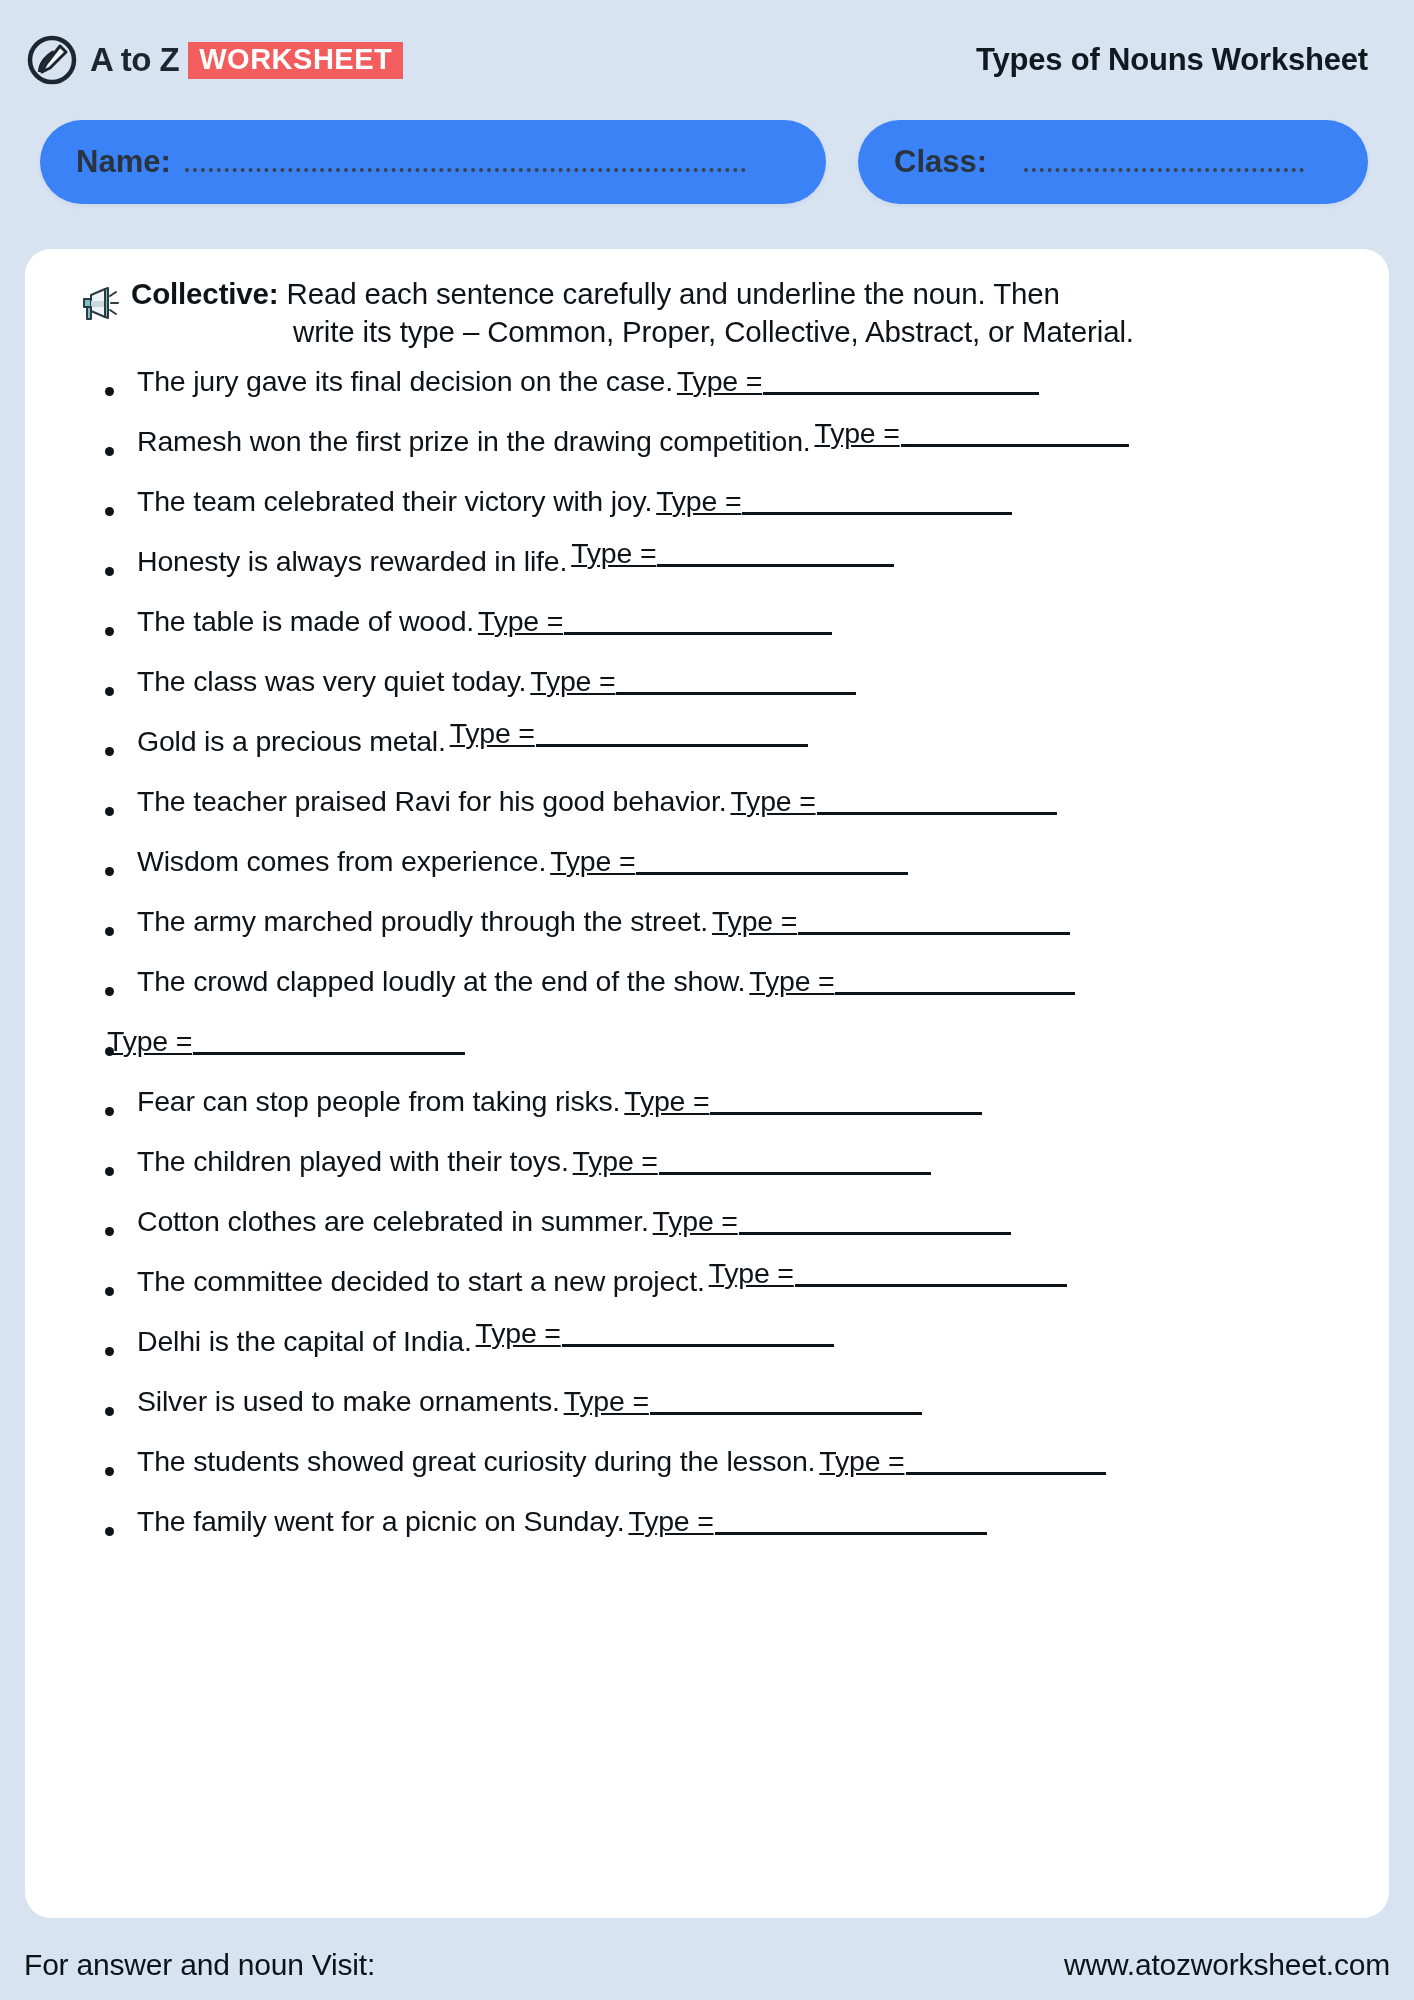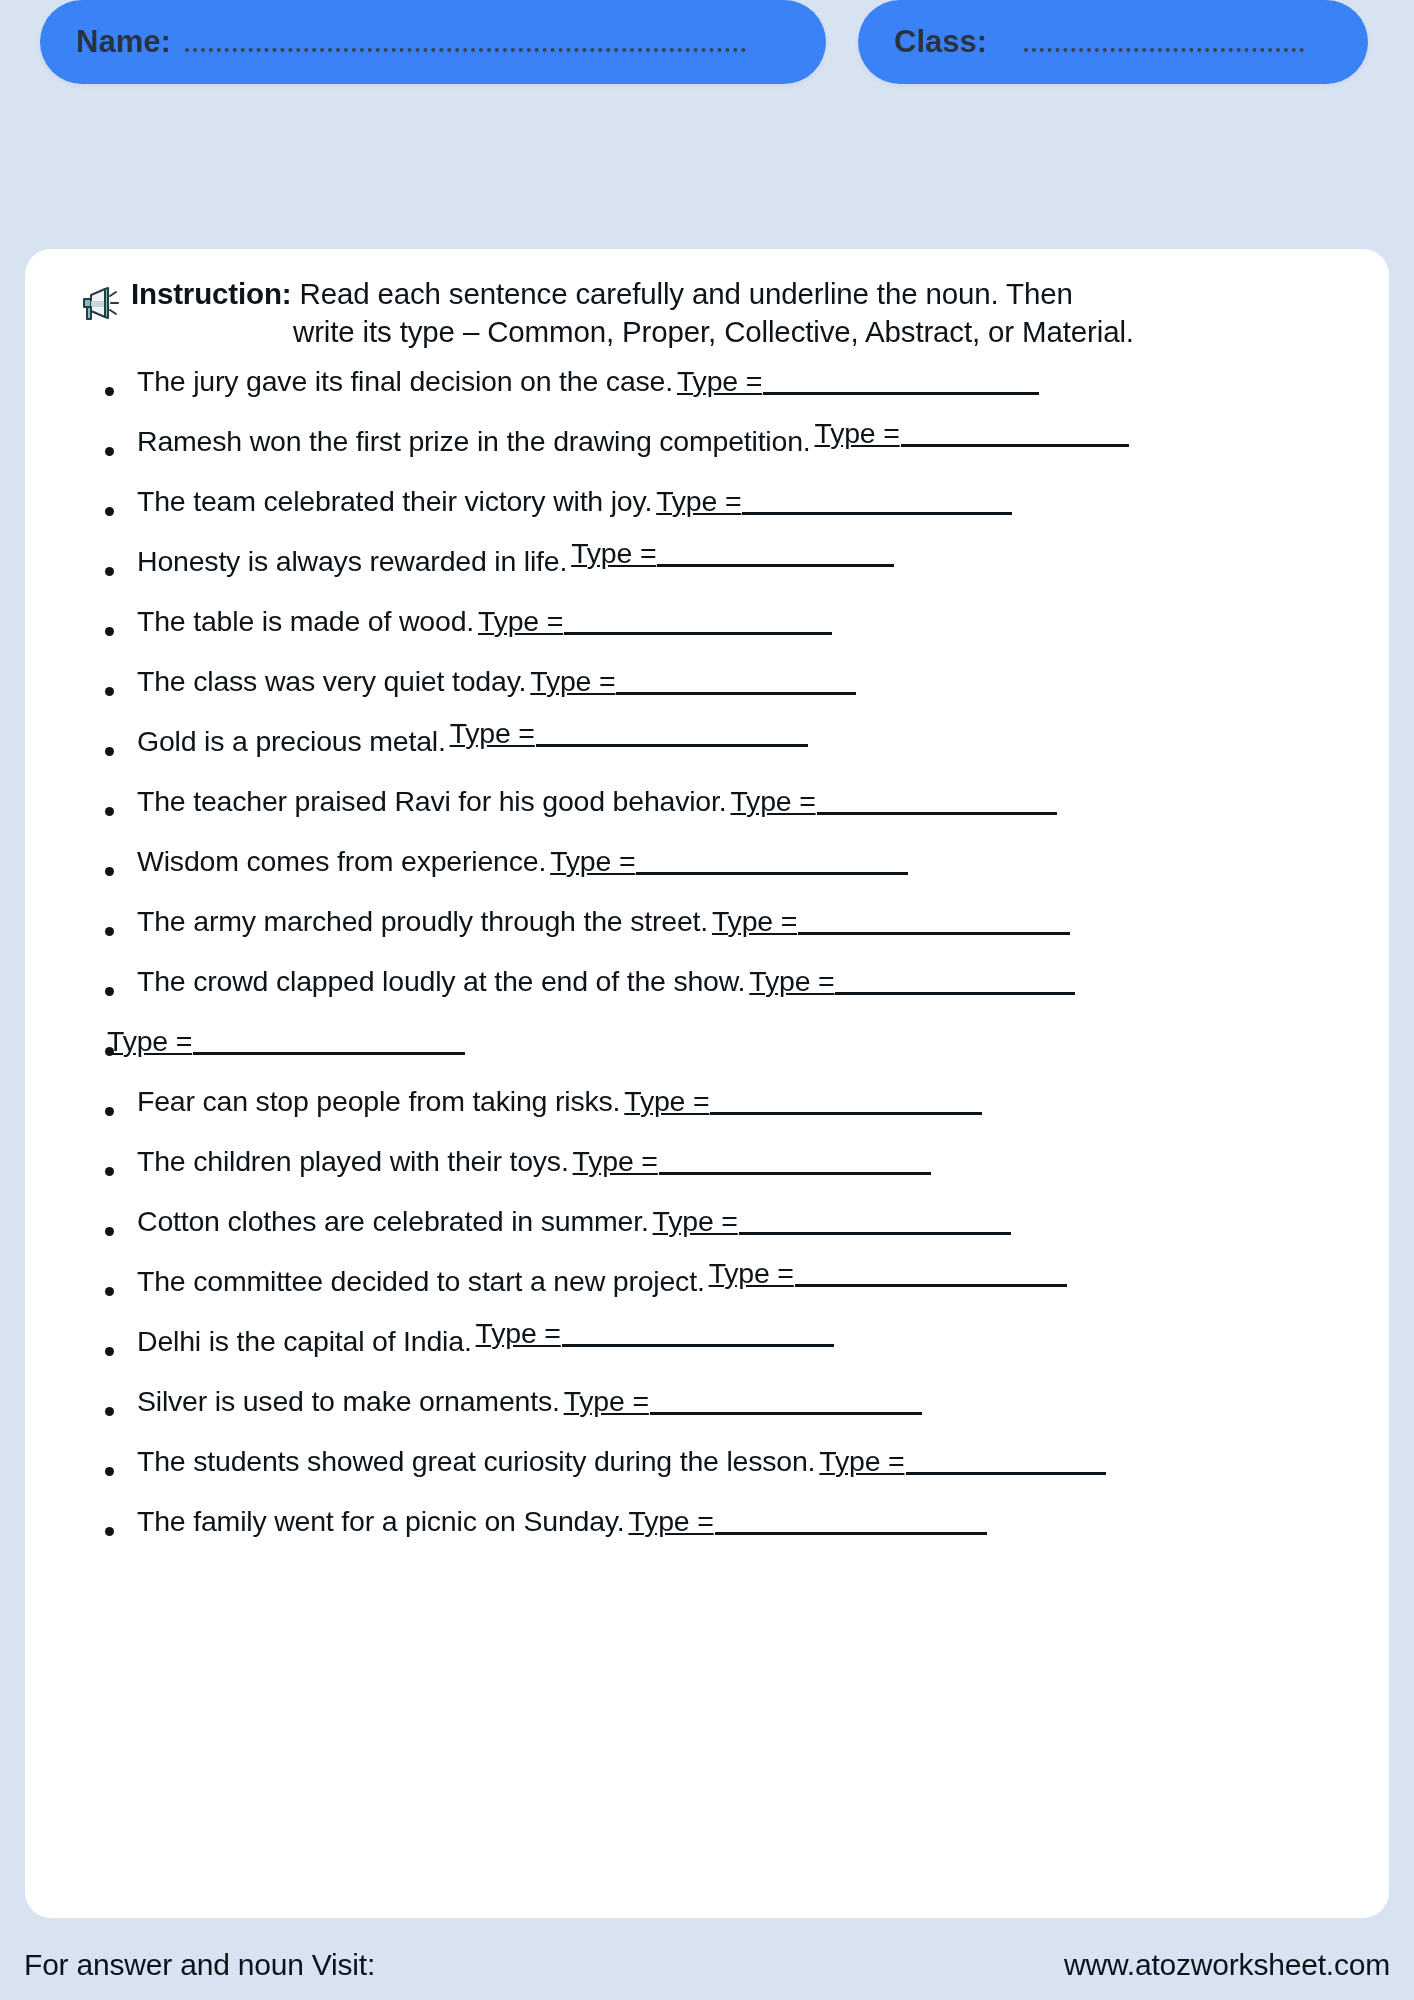--- a/index.html
+++ b/index.html
@@ -242,20 +242,38 @@
     font-size: 30px;
     color: #0c1319;
     letter-spacing: -0.2px;
   }
 </style>
 </head>
 <body>
 
 <div class="page">
 
+  <div class="header">
+
+    <div class="brand">
+      <span class="brand-mark">
+        <svg width="52" height="52" viewBox="0 0 52 52" aria-hidden="true">
+          <circle cx="26" cy="26" r="22" fill="none" stroke="#1d2630" stroke-width="4.5"></circle>
+          <path d="M14 38 C14 30 20 23 28 18" fill="none" stroke="#1d2630" stroke-width="4"></path>
+          <path d="M34 12 L40 18 L24 34 L16 38 L20 30 Z" fill="#f2f6fa" stroke="#1d2630" stroke-width="3" stroke-linejoin="round"></path>
+        </svg>
+      </span>
+      <span class="brand-text">
+        <span class="brand-atoz">A to Z</span>
+        <span class="brand-worksheet">WORKSHEET</span>
+      </span>
+    </div>
+
+    <div class="doc-title">Types of Nouns Worksheet</div>
+  </div>
 
   <div class="idrow">
 
     <div class="idcard name">
       <span class="idcard-label">Name:</span>
       <span class="dotline"></span>
     </div>
 
     <div class="idcard klass">
       <span class="idcard-label">Class:</span>
@@ -274,21 +292,21 @@
           <path d="M28 8 L31 7 L31 37 L28 36 Z" fill="#7fc0c4" stroke="#2b3b44" stroke-width="2" stroke-linejoin="round"></path>
           <path d="M10 26 L10 38 L14 38 L14 26 Z" fill="#7fc0c4" stroke="#2b3b44" stroke-width="2" stroke-linejoin="round"></path>
           <g stroke="#2b3b44" stroke-width="2" stroke-linecap="round">
             <line x1="34" y1="22" x2="41" y2="22"></line>
             <line x1="33" y1="15" x2="39" y2="11"></line>
             <line x1="33" y1="29" x2="39" y2="33"></line>
           </g>
         </svg>
       </span>
       <div class="instruction-text">
-        <b>Instruction:</b>
+        <b>Collective:</b>
         <span>Read each sentence carefully and underline the noun. Then</span>
         <span class="instruction-line2">write its type – Common, Proper, Collective, Abstract, or Material.</span>
       </div>
     </div>
 
     <ul class="qlist" id="qlist">
         <li class="qitem">
           <span class="qsentence">The jury gave its final decision on the case.</span>
           <span class="qtype">
             <span class="qtype-label"> Type =</span>

